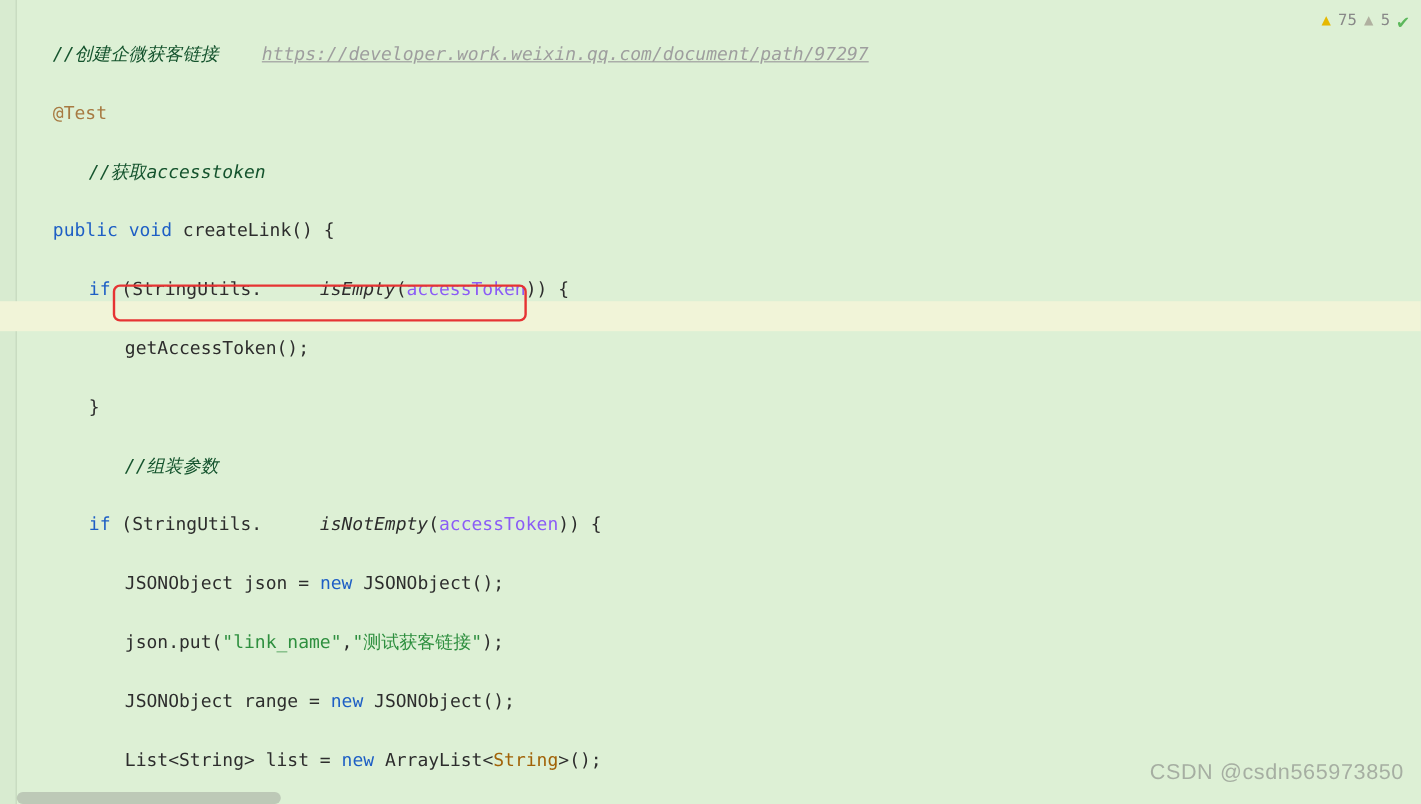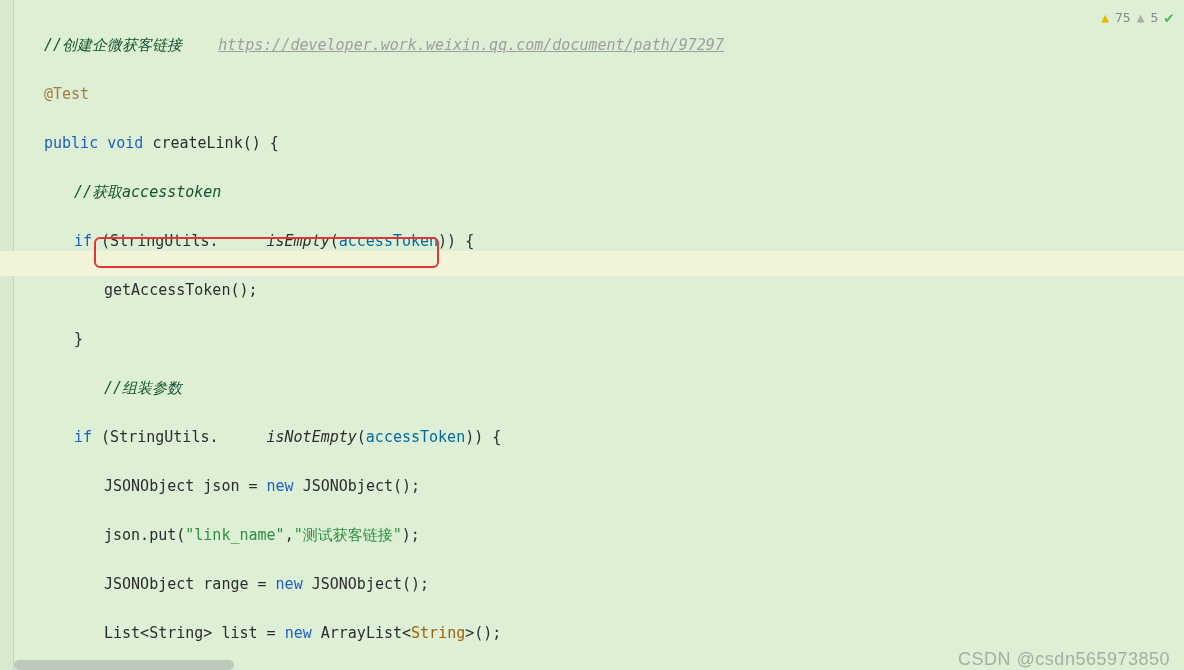--- a/index.html
+++ b/index.html
@@ -57,26 +57,26 @@
     }
     .line { position: relative; z-index: 2; padding-left: 30px; }
     .indent1 { padding-left: 60px; }
     .indent2 { padding-left: 90px; }
     .comment { color: #14532d; font-style: italic; }
     .link { text-decoration: underline; color: #9e9e9e; font-style: italic; }
     .anno { color: #a77a42; text-align: center; }
     .kw { color: #1e5fc5; }
     .str { color: #2e8f3f; }
     .method-i { font-style: italic; color: #2d2d2d; margin-left: 48px; }
-    .field { color: #0369a1; }
+    .field { color: #8b5cf6; }
     .type-grey { color: #a16207; }
     .plain { color: #2d2d2d; }
     .watermark {
       position: absolute;
-      bottom: 0;
+      bottom: 16px;
       right: 14px;
       color: rgba(120,120,120,0.55);
       font-family: sans-serif;
       font-size: 18px;
       letter-spacing: 0.5px;
       z-index: 10;
     }
     .scrollbar-h {
       position: absolute;
       bottom: 0;
@@ -99,22 +99,22 @@
   <span>5</span>
   <span class="check">✔</span>
 </div>
 
 <div class="highlight-line" style="top: 251px;"></div>
 <div class="red-box" style="top: 237px; left: 94px; width: 345px; height: 31px;"></div>
 
 <div class="editor">
 <div class="line"><span class="comment">//创建企微获客链接    </span><span class="link">https://developer.work.weixin.qq.com/document/path/97297</span></div>
 <div class="line"><span class="anno">@Test</span></div>
+<div class="line indent1"><span class="comment">//获取accesstoken</span></div>
 <div class="line"><span class="kw">public</span> <span class="kw">void</span> <span class="plain">createLink</span><span class="plain">() {</span></div>
-<div class="line indent1"><span class="comment">//获取accesstoken</span></div>
 <div class="line indent1"><span class="kw">if</span><span class="plain"> (StringUtils.</span><span class="method-i">isEmpty</span><span class="plain">(</span><span class="field">accessToken</span><span class="plain">)) {</span></div>
 <div class="line indent2"><span class="plain">getAccessToken();</span></div>
 <div class="line indent1"><span class="plain">}</span></div>
 <div class="line indent2"><span class="comment">//组装参数</span></div>
 <div class="line indent1"><span class="kw">if</span><span class="plain"> (StringUtils.</span><span class="method-i">isNotEmpty</span><span class="plain">(</span><span class="field">accessToken</span><span class="plain">)) {</span></div>
 <div class="line indent2"><span class="plain">JSONObject json = </span><span class="kw">new</span><span class="plain"> JSONObject();</span></div>
 <div class="line indent2"><span class="plain">json.put(</span><span class="str">"link_name"</span><span class="plain">,</span><span class="str">"测试获客链接"</span><span class="plain">);</span></div>
 <div class="line indent2"><span class="plain">JSONObject range = </span><span class="kw">new</span><span class="plain"> JSONObject();</span></div>
 <div class="line indent2"><span class="plain">List&lt;String&gt; list = </span><span class="kw">new</span><span class="plain"> ArrayList&lt;</span><span class="type-grey">String</span><span class="plain">&gt;();</span></div>
 <div class="line indent2"></div>

